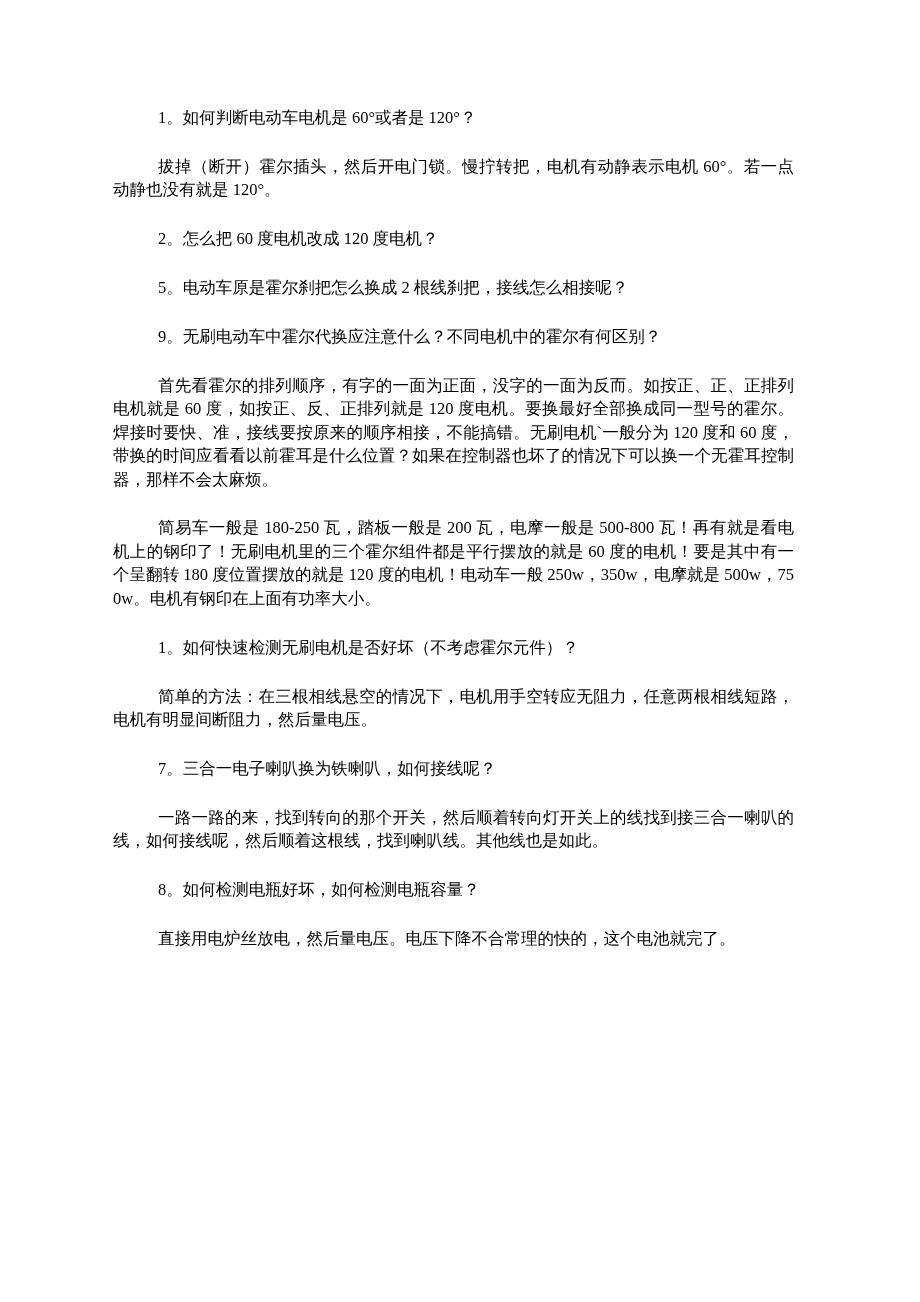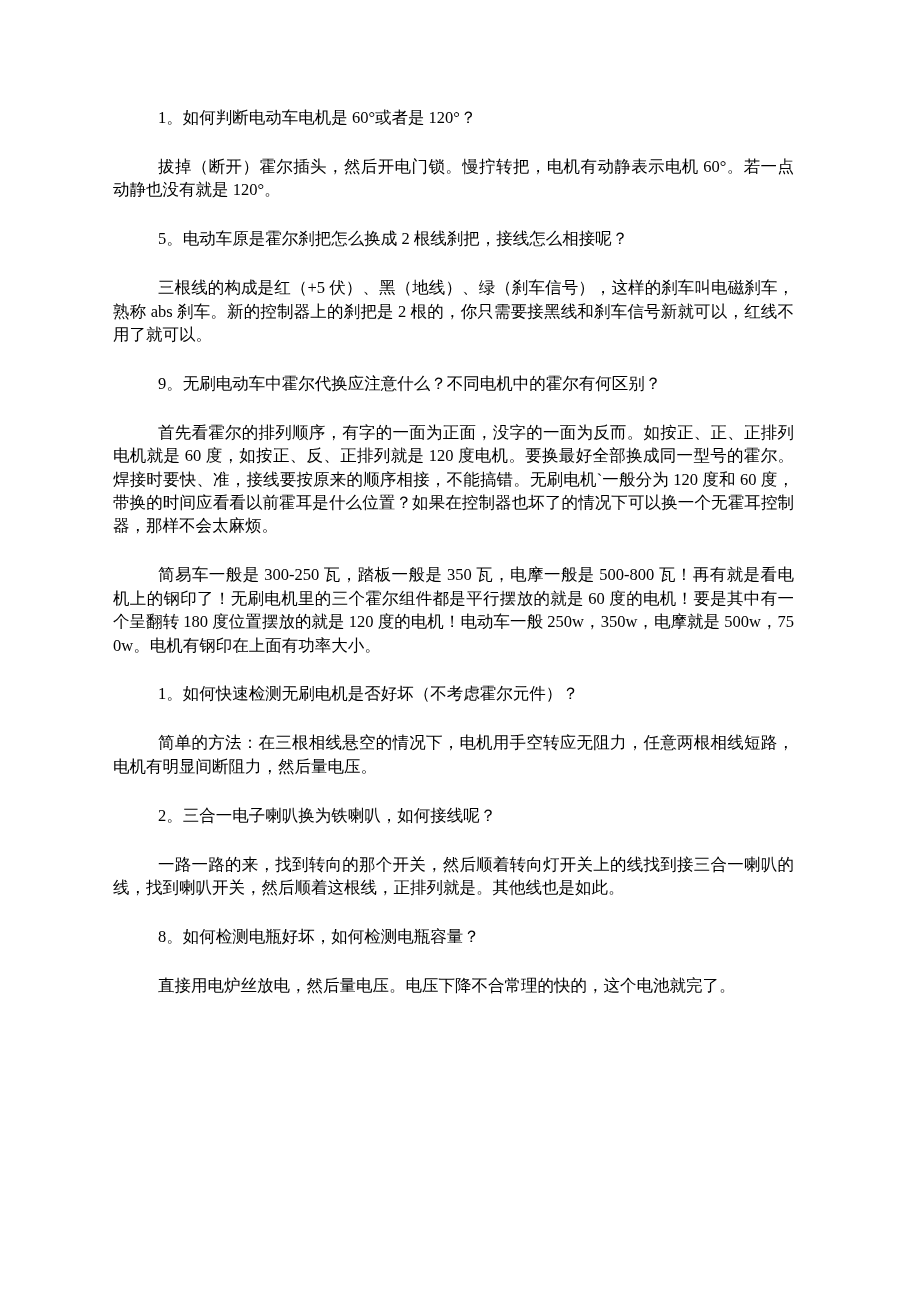--- a/index.html
+++ b/index.html
@@ -31,31 +31,31 @@
   }
 </style>
 </head>
 <body>
 
 <div class="doc-page">
 
   <p>1。如何判断电动车电机是 60°或者是 120°？</p>
   <p>拔掉（断开）霍尔插头，然后开电门锁。慢拧转把，电机有动静表示电机 60°。若一点动静也没有就是 120°。</p>
 
+  <p>2。怎么把 60 度电机改成 120 度电机？</p>
 
   <p>5。电动车原是霍尔刹把怎么换成 2 根线刹把，接线怎么相接呢？</p>
-  <p>三根线的构成是红（+5 伏）、黑（地线）、绿（刹车信号），这样的刹车叫电磁刹车，熟称 abs 刹车。新的控制器上的刹把是 2 根的，你只需要接黑线和刹车信号新就可以，红线不用了就可以。</p>
 
   <p>9。无刷电动车中霍尔代换应注意什么？不同电机中的霍尔有何区别？</p>
   <p>首先看霍尔的排列顺序，有字的一面为正面，没字的一面为反而。如按正、正、正排列电机就是 60 度，如按正、反、正排列就是 120 度电机。要换最好全部换成同一型号的霍尔。焊接时要快、准，接线要按原来的顺序相接，不能搞错。无刷电机`一般分为 120 度和 60 度，带换的时间应看看以前霍耳是什么位置？如果在控制器也坏了的情况下可以换一个无霍耳控制器，那样不会太麻烦。</p>
 
-  <p>简易车一般是 300-250 瓦，踏板一般是 350 瓦，电摩一般是 500-800 瓦！再有就是看电机上的钢印了！无刷电机里的三个霍尔组件都是平行摆放的就是 60 度的电机！要是其中有一个呈翻转 180 度位置摆放的就是 120 度的电机！电动车一般 250w，350w，电摩就是 500w，750w。电机有钢印在上面有功率大小。</p>
+  <p>简易车一般是 180-250 瓦，踏板一般是 200 瓦，电摩一般是 500-800 瓦！再有就是看电机上的钢印了！无刷电机里的三个霍尔组件都是平行摆放的就是 60 度的电机！要是其中有一个呈翻转 180 度位置摆放的就是 120 度的电机！电动车一般 250w，350w，电摩就是 500w，750w。电机有钢印在上面有功率大小。</p>
 
   <p>1。如何快速检测无刷电机是否好坏（不考虑霍尔元件）？</p>
   <p>简单的方法：在三根相线悬空的情况下，电机用手空转应无阻力，任意两根相线短路，电机有明显间断阻力，然后量电压。</p>
 
-  <p>2。三合一电子喇叭换为铁喇叭，如何接线呢？</p>
-  <p>一路一路的来，找到转向的那个开关，然后顺着转向灯开关上的线找到接三合一喇叭的线，找到喇叭开关，然后顺着这根线，正排列就是。其他线也是如此。</p>
+  <p>7。三合一电子喇叭换为铁喇叭，如何接线呢？</p>
+  <p>一路一路的来，找到转向的那个开关，然后顺着转向灯开关上的线找到接三合一喇叭的线，如何接线呢，然后顺着这根线，找到喇叭线。其他线也是如此。</p>
 
   <p>8。如何检测电瓶好坏，如何检测电瓶容量？</p>
   <p>直接用电炉丝放电，然后量电压。电压下降不合常理的快的，这个电池就完了。</p>
 
 </div>
 
 </body></html>

